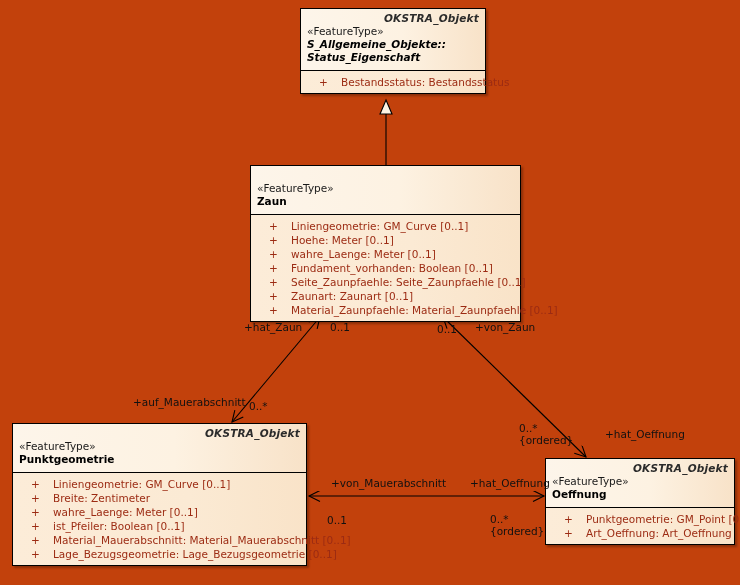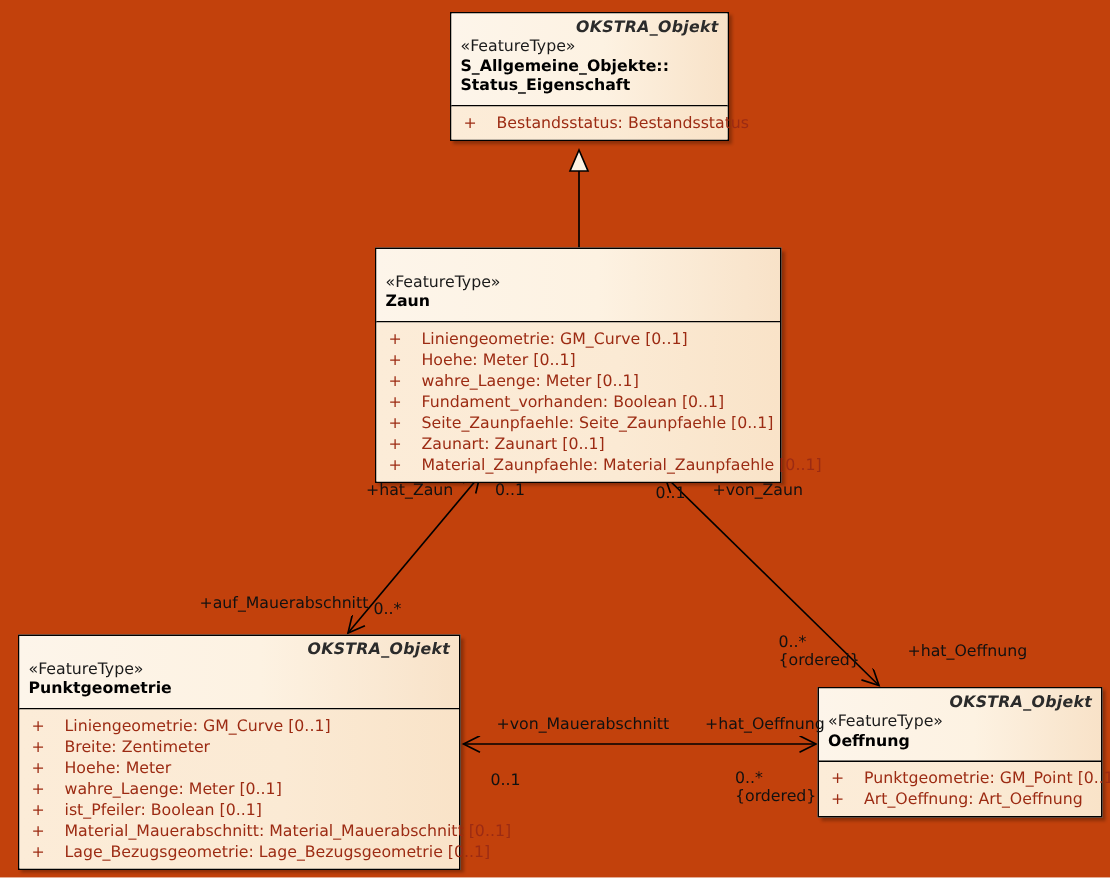--- a/index.html
+++ b/index.html
@@ -57,24 +57,25 @@
   .stereotype {
     font-size: 10.5px;
     color: #1a1a1a;
   }
   .cls-name {
     font-size: 10.5px;
     font-weight: bold;
     color: #000000;
   }
   .cls-name.italic {
+    font-style: italic;
   }
   .uml-attrs {
     background: linear-gradient(to right, #fcecd8 0%, #fbead4 60%, #f9e3c8 100%);
-    padding: 4px 0 4px 0;
+    padding: 4px 0 4px 10px;
     box-sizing: border-box;
   }
   .attr-row {
     display: block;
     white-space: nowrap;
     font-size: 10.5px;
     line-height: 14px;
     color: #9c2b13;
     padding-left: 8px;
   }
@@ -186,23 +187,20 @@
       </div>
     </div>
     <div class="uml-attrs">
       <div class="attr-row">
         <span class="attr-vis">+</span><span>Liniengeometrie: GM_Curve [0..1]</span>
       </div>
       <div class="attr-row">
         <span class="attr-vis">+</span><span>Breite: Zentimeter</span>
       </div>
       <div class="attr-row">
-        <span class="attr-vis">+</span><span>Hoehe: Meter</span>
-      </div>
-      <div class="attr-row">
         <span class="attr-vis">+</span><span>wahre_Laenge: Meter [0..1]</span>
       </div>
       <div class="attr-row">
         <span class="attr-vis">+</span><span>ist_Pfeiler: Boolean [0..1]</span>
       </div>
       <div class="attr-row">
         <span class="attr-vis">+</span><span>Material_Mauerabschnitt: Material_Mauerabschnitt [0..1]</span>
       </div>
       <div class="attr-row">
         <span class="attr-vis">+</span><span>Lage_Bezugsgeometrie: Lage_Bezugsgeometrie [0..1]</span>

